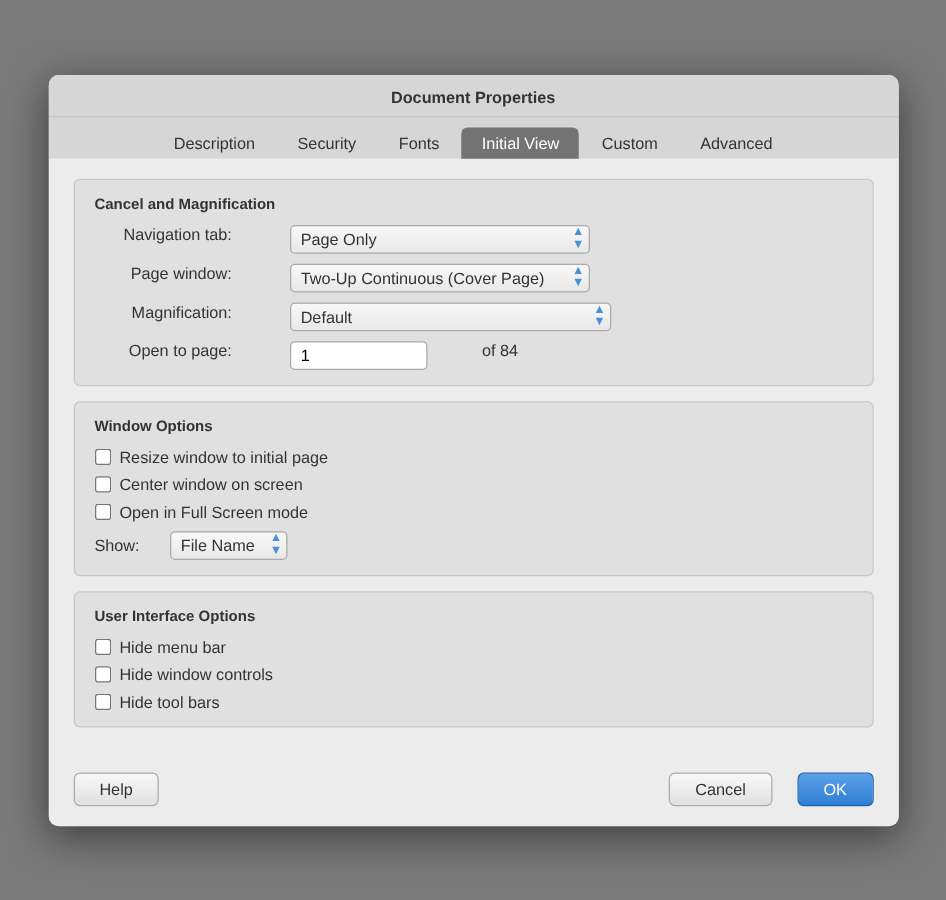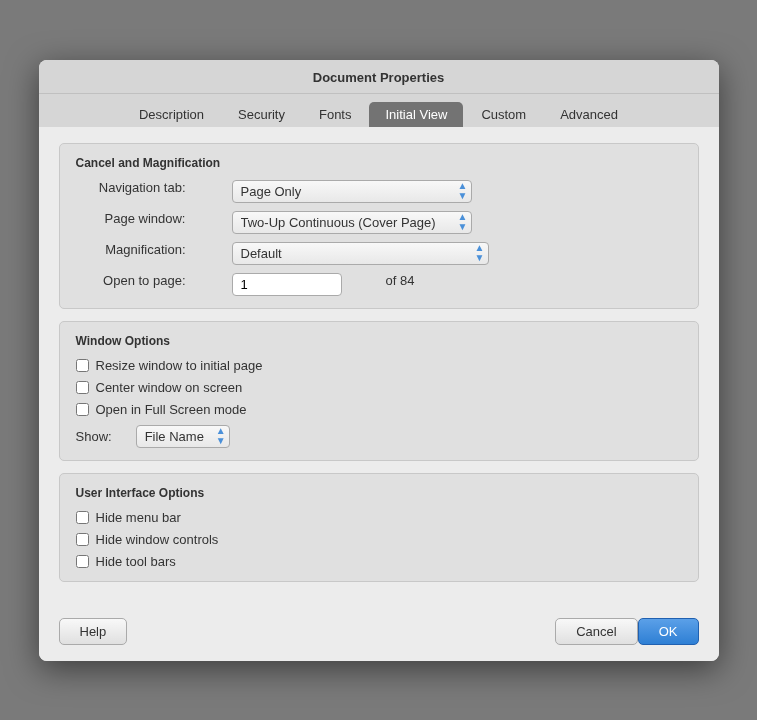--- a/index.html
+++ b/index.html
@@ -294,18 +294,18 @@
       <div class="checkbox-row">
         <input type="checkbox" id="hide-toolbars" style="">
         <label class="checkbox-label" for="hide-toolbars">Hide tool bars</label>
       </div>
     </div>
 
   </div>
 
   <div class="footer">
     <button class="btn">Help</button>
-    <div style="display:flex;gap:0;">
+    <div style="display:flex;gap:20px;">
       <button class="btn">Cancel</button>
       <button class="btn btn-primary">OK</button>
     </div>
   </div>
 </div>
 
 </body></html>

